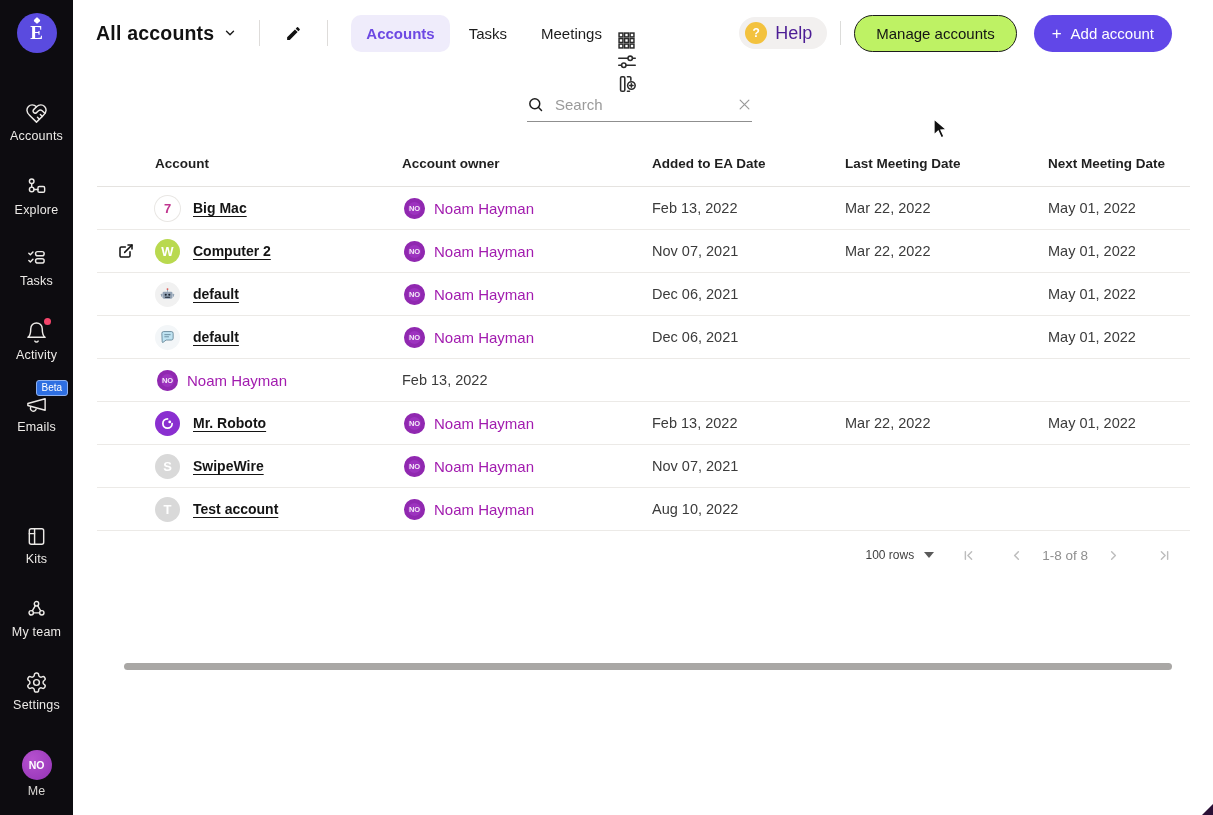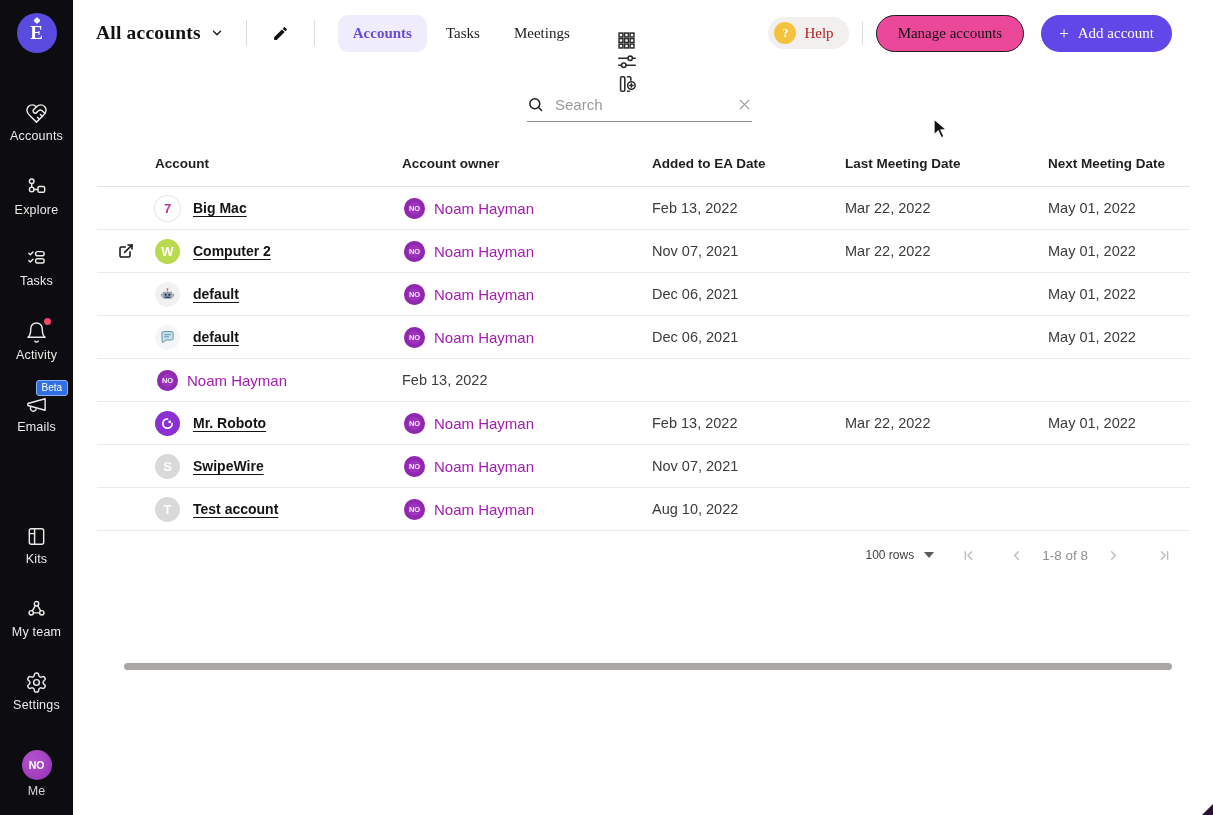--- a/index.html
+++ b/index.html
@@ -23,36 +23,36 @@
   .activity-dot{position:absolute;top:-1px;right:-1px;width:7px;height:7px;border-radius:50%;background:#F4456B;}
   .beta-badge{position:absolute;top:-11px;left:12px;background:#2E6FE2;color:#fff;font-size:10px;
               padding:1px 5px 2px;border-radius:3px;border:1.5px solid #8FB1EE;line-height:1.1;}
   .me-block{margin-top:auto;margin-bottom:17px;display:flex;flex-direction:column;align-items:center;gap:4px;cursor:pointer;}
   .me-avatar{width:30px;height:30px;border-radius:50%;color:#fff;font-size:10.5px;font-weight:700;
              display:flex;align-items:center;justify-content:center;
              background:radial-gradient(circle at 35% 30%, #B551CE, #9333B6);}
   .me-label{font-size:12.5px;color:#D8D6D3;}
   
   .main{position:absolute;left:73px;top:0;width:1140px;height:815px;background:#fff;}
-  .topbar{position:absolute;top:0;left:0;right:0;height:66px;display:flex;align-items:center;padding-left:23px;box-sizing:border-box;font-family:Liberation Serif, serif;}
+  .topbar{position:absolute;top:0;left:0;right:0;height:66px;display:flex;align-items:center;padding-left:23px;box-sizing:border-box;}
   .ws-name{font-size:19.5px;font-weight:700;color:#121212;letter-spacing:.2px;cursor:pointer;display:flex;align-items:center;gap:9px;}
   .v-div{width:1px;height:26px;background:#DEDCDA;}
   .d1{margin-left:22px}.d2{margin-left:25px}
   .pencil-btn{margin-left:25px;cursor:pointer;display:flex;align-items:center;}
   .tabs{display:flex;align-items:center;margin-left:23px;gap:4px;}
   .tab{font-size:15px;color:#1d1d1d;font-weight:500;padding:10px 15px;border-radius:10px;cursor:pointer;}
   .tab.active{background:#EFECFB;color:#6D49E3;font-weight:700;}
   .top-right{margin-left:auto;margin-right:41px;display:flex;align-items:center;}
   .help-pill{display:flex;align-items:center;gap:8px;background:#F2F0EF;border-radius:17px;
              padding:5px 15px 5px 6px;cursor:pointer;}
   .help-circle{width:22px;height:22px;border-radius:50%;background:#F3C23E;color:#fff;font-size:12px;
                font-weight:700;display:flex;align-items:center;justify-content:center;}
-  .help-label{font-size:15px;color:#b91c1c;}
+  .help-label{font-size:18px;color:#4c1d95;}
   .hr-div{width:1px;height:24px;background:#DCDCDA;margin:0 13px;}
-  .manage-btn{border:1.5px solid #1c1c1c;border-radius:19px;background:#ec4899;padding:9px 21px;
+  .manage-btn{border:1.5px solid #1c1c1c;border-radius:19px;background:#bef264;padding:9px 21px;
               font-size:15px;color:#141414;cursor:pointer;font-family:inherit;}
   .add-btn{margin-left:17px;border:none;border-radius:19px;background:#6147E8;padding:10px 18px;
            font-size:15px;color:#fff;cursor:pointer;display:flex;align-items:center;gap:9px;font-family:inherit;}
   .add-plus{font-size:17px;line-height:1;font-weight:400;}
   
   .toolbar{position:absolute;top:78px;left:0;right:33px;height:44px;display:flex;align-items:center;justify-content:flex-end;flex-direction:column;}
   .tool-icon{width:24px;height:24px;display:flex;align-items:center;justify-content:center;color:#2b2b2b;cursor:pointer;}
   .tool-div{width:1px;height:22px;background:#DCDCDA;margin:0 15px;}
   .search-wrap{margin-left:26px;width:225px;border-bottom:1px solid #8F8F8F;display:flex;align-items:center;
                padding-bottom:7px;gap:9px;}

